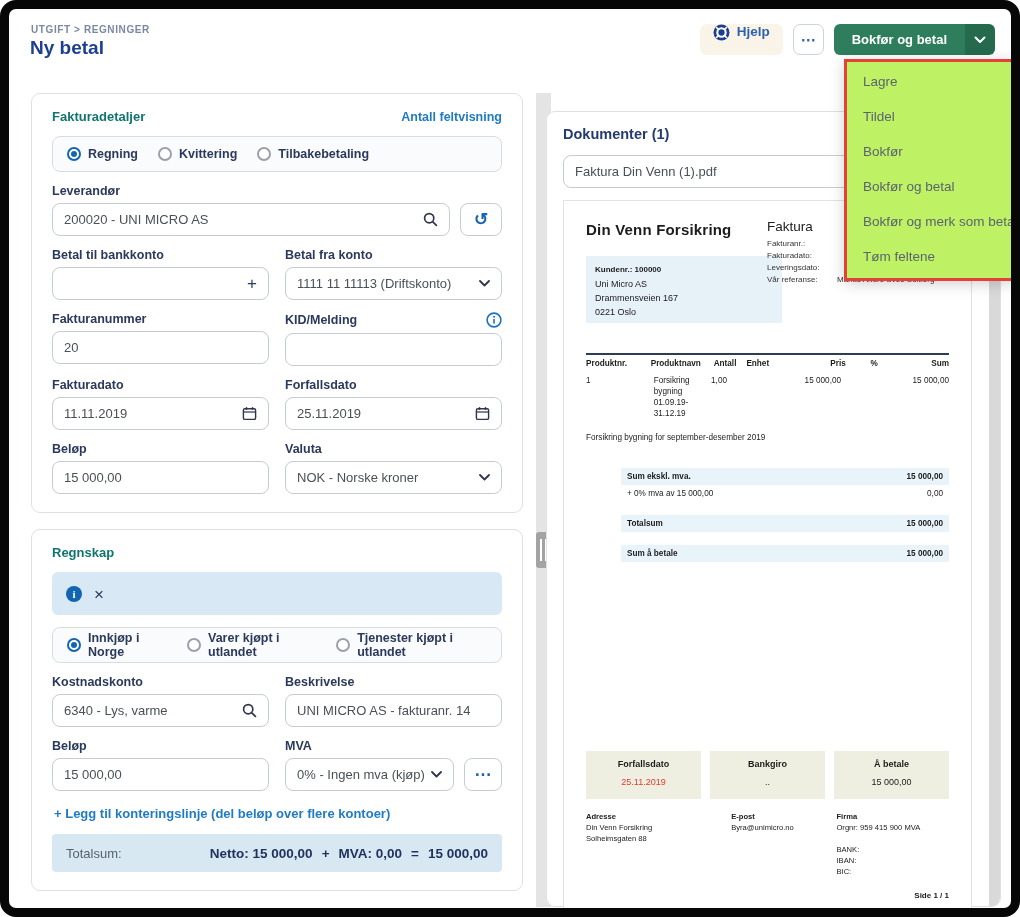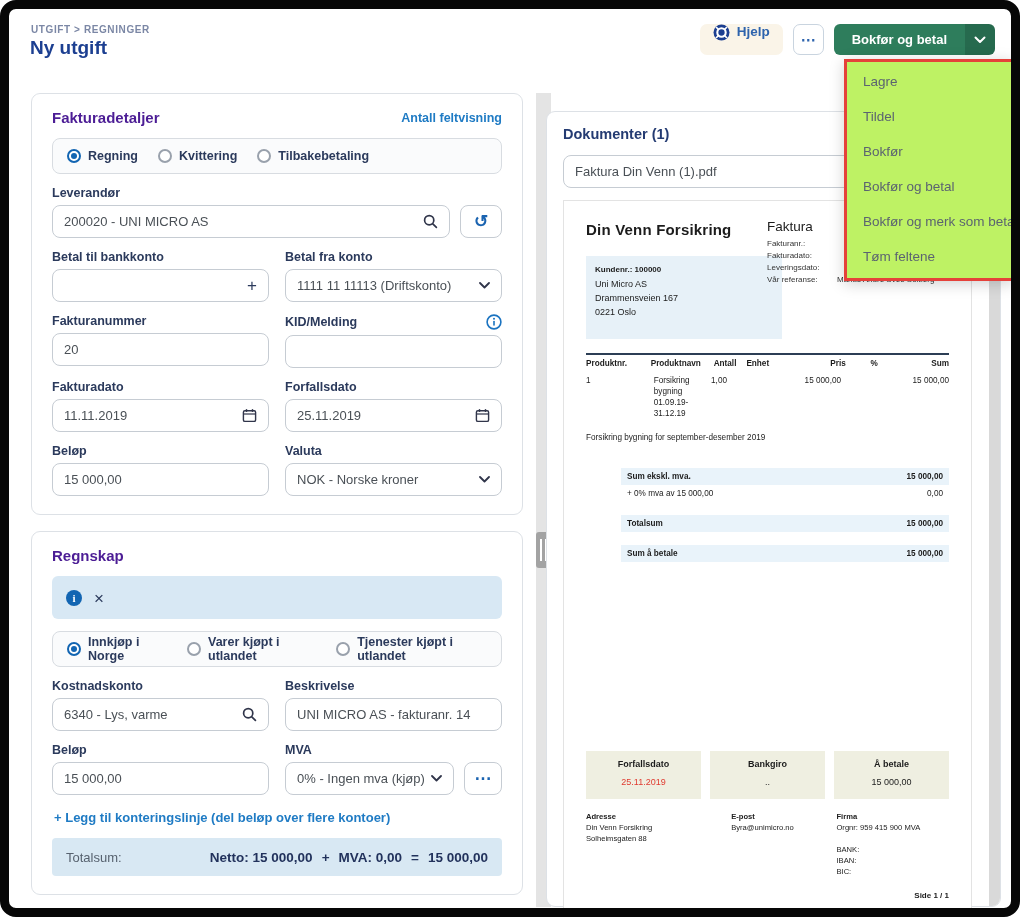--- a/index.html
+++ b/index.html
@@ -53,21 +53,21 @@
     display: flex; align-items: center; justify-content: center; gap: 3px; cursor: col-resize;
   }
   .splitter-handle i { display: block; width: 2px; height: 22px; background: #fff; }
   
   .panel {
     background: #fff; border: 1px solid #dde1e6; border-radius: 9px;
     padding: 15px 20px 18px;
   }
   .panel + .panel { margin-top: 16px; }
   .panel-head { display: flex; justify-content: space-between; align-items: center; }
-  .panel-title { font-size: 15px; font-weight: 700; color: #4c1d95; }
+  .panel-title { font-size: 13px; font-weight: 700; color: #0f766e; }
   .link { color: #1f7bc4; font-size: 12.5px; font-weight: 700; cursor: pointer; text-decoration: none; }
   .radio-box {
     margin-top: 12px; border: 1px solid #d8dce1; background: #fafbfc;
     border-radius: 8px; height: 36px; display: flex; align-items: center;
     gap: 20px; padding: 0 14px;
   }
   .radio { display: flex; align-items: center; gap: 7px; cursor: pointer; }
   .radio .dot {
     width: 14px; height: 14px; border: 2px solid #99a1ac; border-radius: 50%;
     display: inline-flex; align-items: center; justify-content: center; background: #fff; flex: 0 0 auto;
@@ -127,21 +127,21 @@
     margin-top: 12px; height: 715px; border: 1px solid #e3e3e3; background: #fff;
     padding: 20px 22px 14px; display: flex; flex-direction: column; color: #1c1c1c;
   }
   .pdf-top { position: relative; height: 110px; }
   .pdf-company { font-size: 15px; font-weight: 700; letter-spacing: .2px; }
   .pdf-meta { position: absolute; right: 4px; top: -2px; width: 178px; }
   .pdf-doc-type { font-size: 13.5px; margin-bottom: 4px; }
   .pdf-meta-row { font-size: 8px; color: #333; line-height: 12px; display: flex; gap: 6px; }
   .pdf-meta-row .ml { width: 64px; flex: 0 0 auto; }
   .pdf-cust {
-    margin-top: 18px; width: 196px; background: #e7f1f8; padding: 7px 9px 20px;
+    margin-top: 18px; width: 196px; background: #e7f1f8; padding: 7px 9px 4px;
     font-size: 9px; line-height: 14px;
   }
   .pdf-cust .b { font-size: 8px; font-weight: 700; }
   .pdf-table { margin-top: 22px; }
   .pt-row { display: flex; font-size: 8.2px; line-height: 11px; }
   .pt-head { font-weight: 700; border-top: 2px solid #2c3e55; padding: 3px 0 2px; }
   .pt-body { padding: 4px 0; }
   .c0 { width: 69px; } .c1 { flex: 1; } .c2 { width: 38px; text-align: right; }
   .c3 { width: 44px; padding-left: 10px; } .c4 { width: 72px; text-align: right; }
   .c5 { width: 34px; text-align: right; } .c6 { width: 76px; text-align: right; }
@@ -173,21 +173,21 @@
     padding: 10px 16px; font-size: 13.5px; color: #5b6470; cursor: pointer; white-space: nowrap;
   }
   svg { display: block; }
 </style>
 </head>
 <body>
 
 <div class="frame">
 
   <div class="breadcrumb">UTGIFT &gt; REGNINGER</div>
-  <h1 class="page-title">Ny utgift</h1>
+  <h1 class="page-title">Ny betal</h1>
 
   <div class="actions">
     <button class="btn-help">
       <span>
         <svg width="17" height="17" viewBox="0 0 17 17">
             <circle cx="8.5" cy="8.5" r="8" fill="#1c3f91"></circle>
             <circle cx="8.5" cy="8.5" r="4.2" fill="none" stroke="#fff" stroke-width="2.1"></circle>
             <g stroke="#fff" stroke-width="1.6">
               <line x1="3" y1="3" x2="5.6" y2="5.6"></line>
               <line x1="14" y1="3" x2="11.4" y2="5.6"></line>

